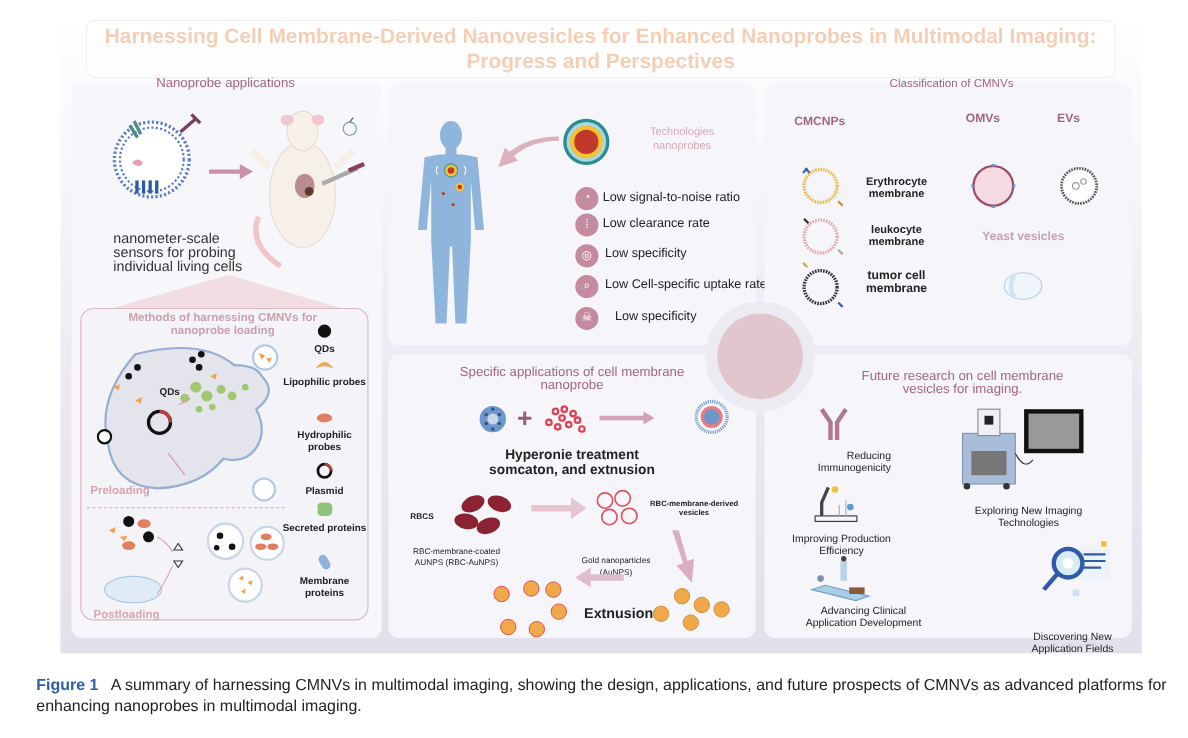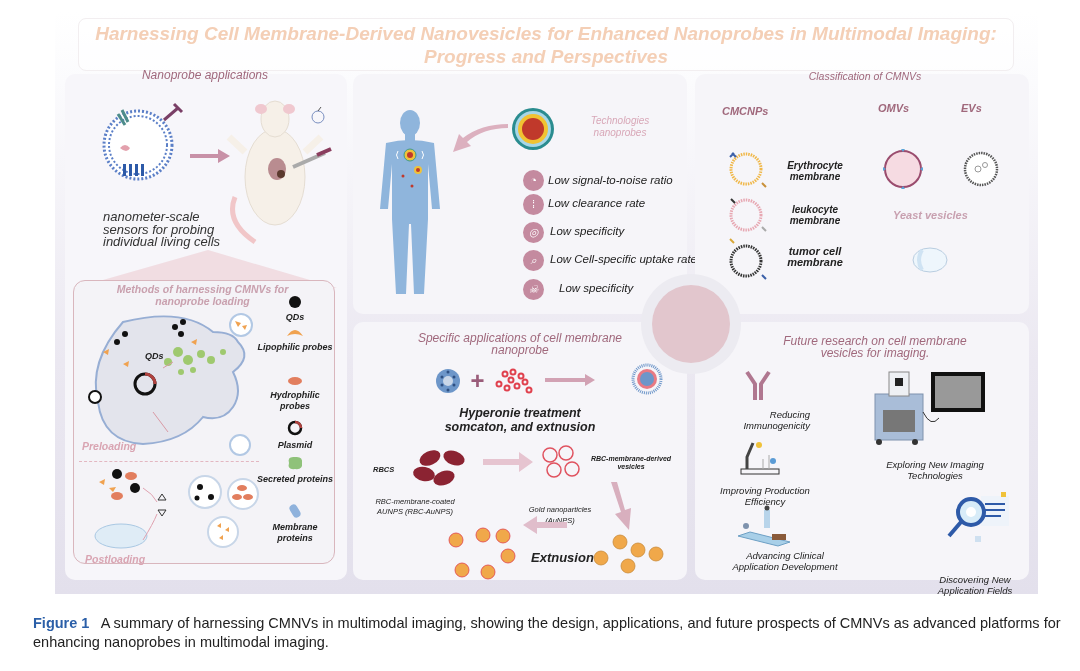--- a/index.html
+++ b/index.html
@@ -1,18 +1,18 @@
 <!DOCTYPE html>
 <html><head>
 <meta charset="utf-8">
 <style>
   * { box-sizing: border-box; margin: 0; padding: 0; }
   body { width: 1080px; height: 671px; background: #ffffff; font-family: "Liberation Sans", sans-serif; position: relative; overflow: hidden; }
   .figure { position: absolute; left: 55px; top: 12px; width: 983px; height: 582px;
-    background: linear-gradient(180deg, #ffffff 0%, #fbfbfd 12%, #ebe8f1 60%, #e3e0ec 100%); font-style: italic; }
+    background: linear-gradient(180deg, #ffffff 0%, #fbfbfd 12%, #ebe8f1 60%, #e3e0ec 100%); }
   .title-box { position: absolute; left: 23px; top: 6px; width: 936px; height: 53px; border: 1px solid #f2eef0; border-radius: 8px; background: rgba(255,255,255,0.6);
     text-align: center; color: #f4cfb6; font-weight: bold; font-size: 19px; line-height: 23px; padding-top: 3px; }
   .panel { position: absolute; background: #f6f5f9; border-radius: 10px; }
   .sec-title { position: absolute; color: #a0687c; font-size: 12px; text-align: center; }
   .txt { position: absolute; color: #222; font-family: "Liberation Sans", sans-serif; }
   .bold { font-weight: bold; }
   .center-circle { position: absolute; left: 586px; top: 262px; width: 100px; height: 100px; border-radius: 50%; background: #ecebf1; }
   .center-circle::after { content: ""; position: absolute; left: 11px; top: 11px; width: 78px; height: 78px; border-radius: 50%; background: #e2c6cd; }
   .caption { position: absolute; left: 33px; top: 614px; width: 1030px; font-size: 14.5px; line-height: 19px; color: #222; }
   .caption .fig { color: #2b5fa8; font-weight: bold; }

